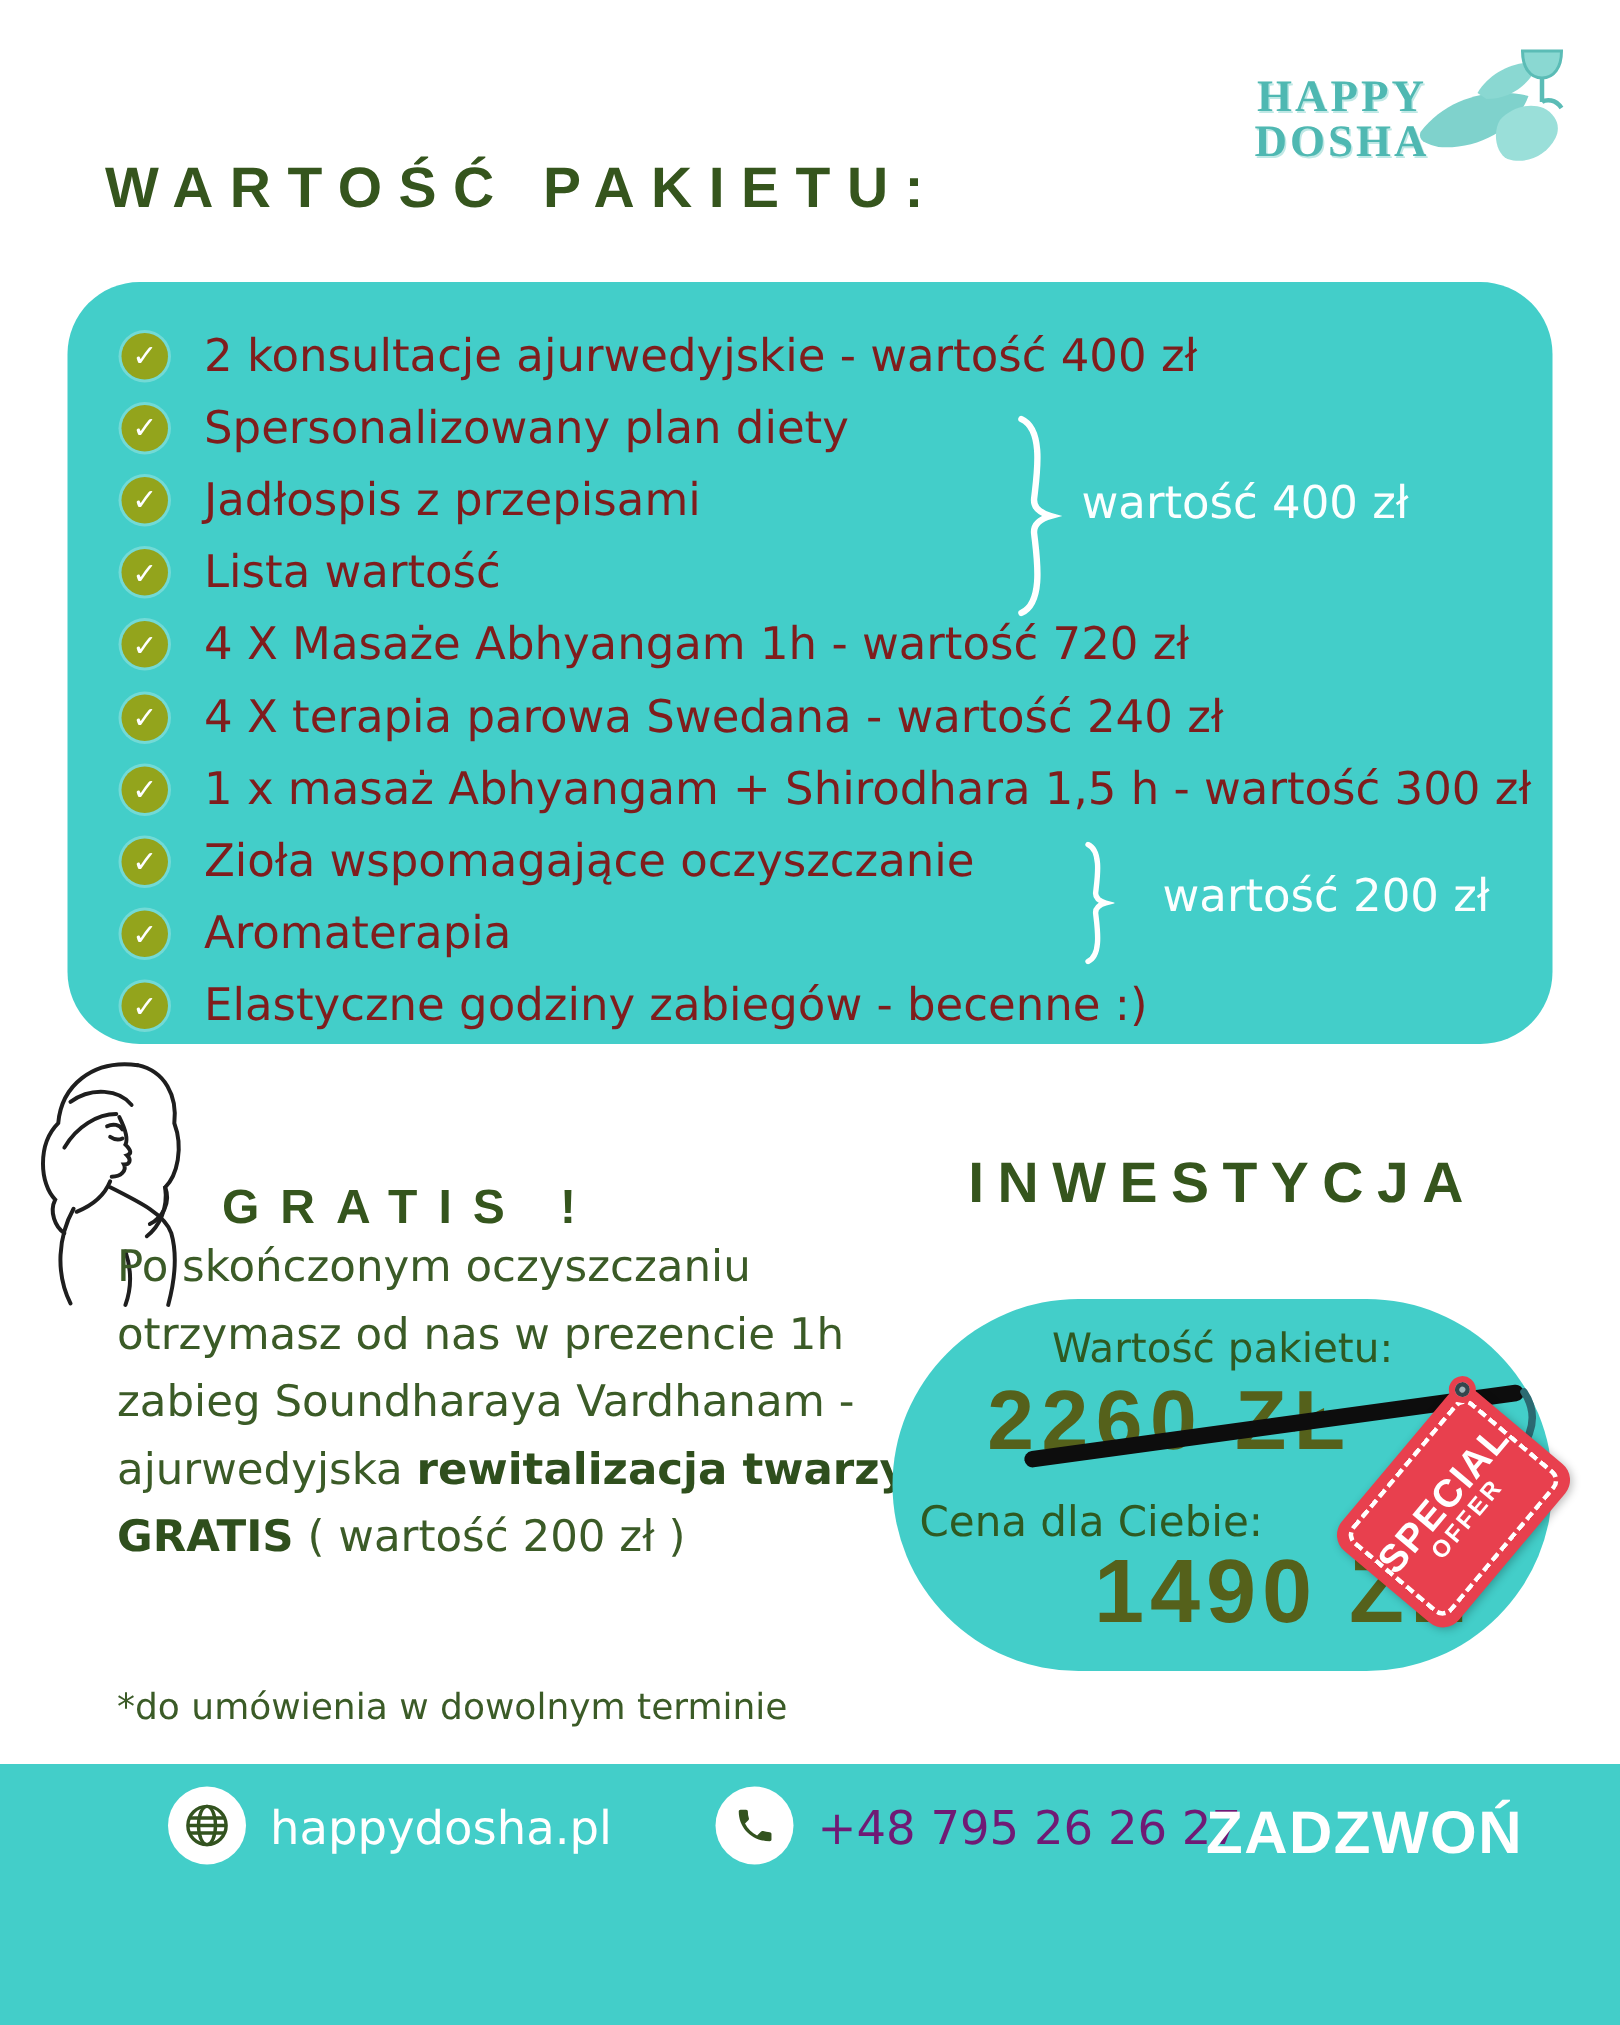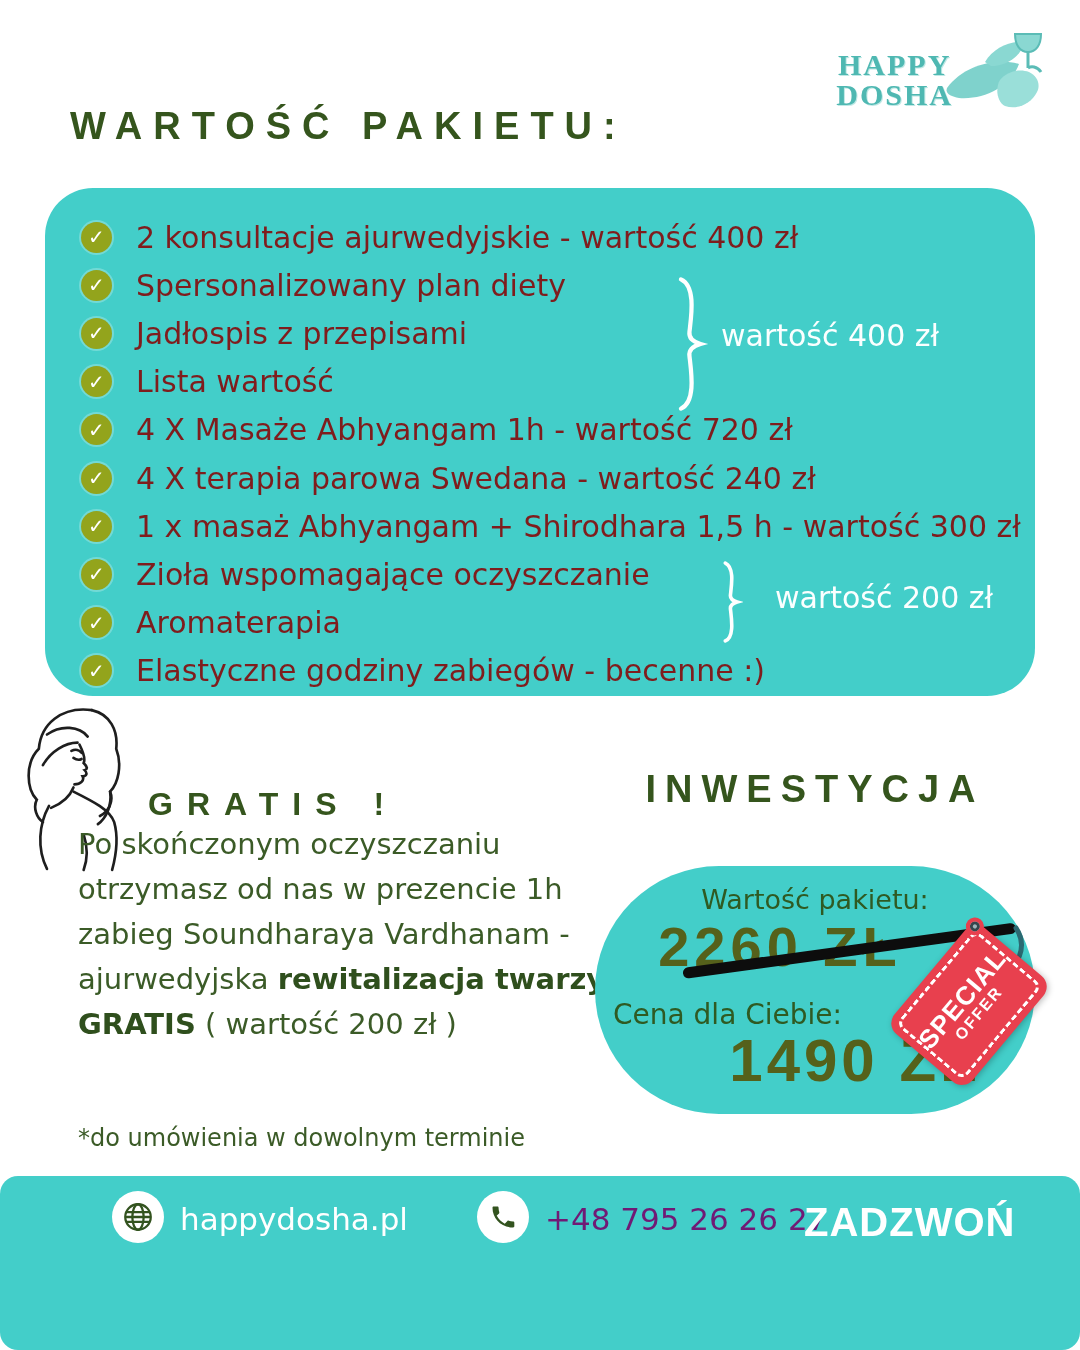--- a/index.html
+++ b/index.html
@@ -59,21 +59,21 @@
   .tag-inner { position:absolute; inset:7px; border:3px dashed #ffffff; border-radius:9px; }
   .tag-line1 { color:#ffffff; font-family:"Liberation Sans", sans-serif; font-weight:bold;
                font-size:26px; letter-spacing:1px; line-height:26px; z-index:1; }
   .tag-line2 { color:#ffffff; font-family:"Liberation Sans", sans-serif; font-weight:bold;
                font-size:16px; letter-spacing:2px; line-height:18px; z-index:1; }
   .tag-hole { position:absolute; right:-4px; top:-4px; width:18px; height:18px; border-radius:50%;
               background:#9fb3b9; border:4px solid #e8404e; box-shadow:inset 0 0 0 3px #35464d; }
   .string-svg { position:absolute; left:0; top:0; pointer-events:none; }
 
   
-  .footer { position:absolute; left:0; top:1176px; width:1080px; height:174px; background:#43cec9;border-radius:18px; }
+  .footer { position:absolute; left:0; top:1176px; width:1080px; height:174px; background:#43cec9; }
   .icon-circle { position:absolute; width:52px; height:52px; border-radius:50%; background:#ffffff;
                  display:flex; align-items:center; justify-content:center; }
   .f-globe { left:112px; top:15px; }
   .f-phone { left:477px; top:15px; }
   .f-site  { position:absolute; left:180px; top:25px; font-size:31px; color:#ffffff; }
   .f-num   { position:absolute; left:545px; top:25px; font-size:31px; color:#701a75;text-align:right; }
   .f-cta   { position:absolute; left:804px; top:24px; font-size:40px; font-weight:bold;
              letter-spacing:1px; color:#ffffff; font-family:"Liberation Sans", sans-serif; }
 </style>
 </head>

